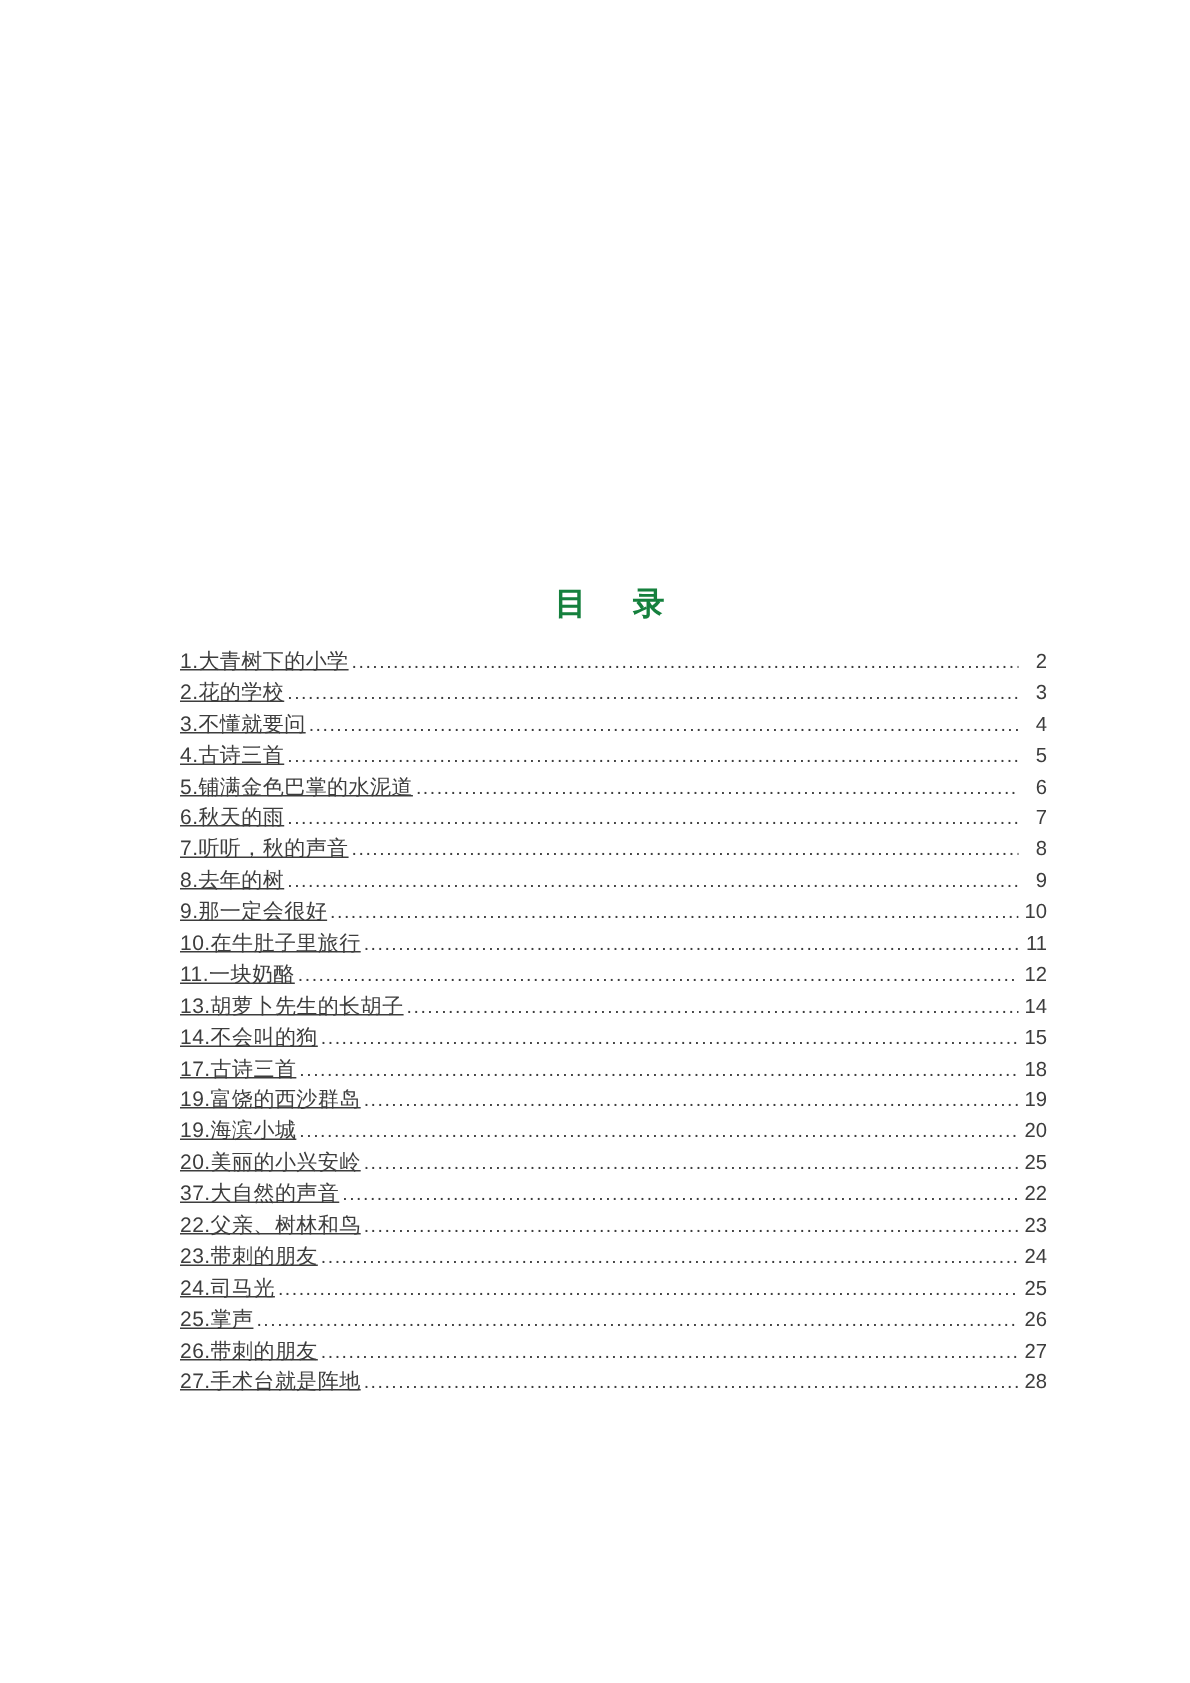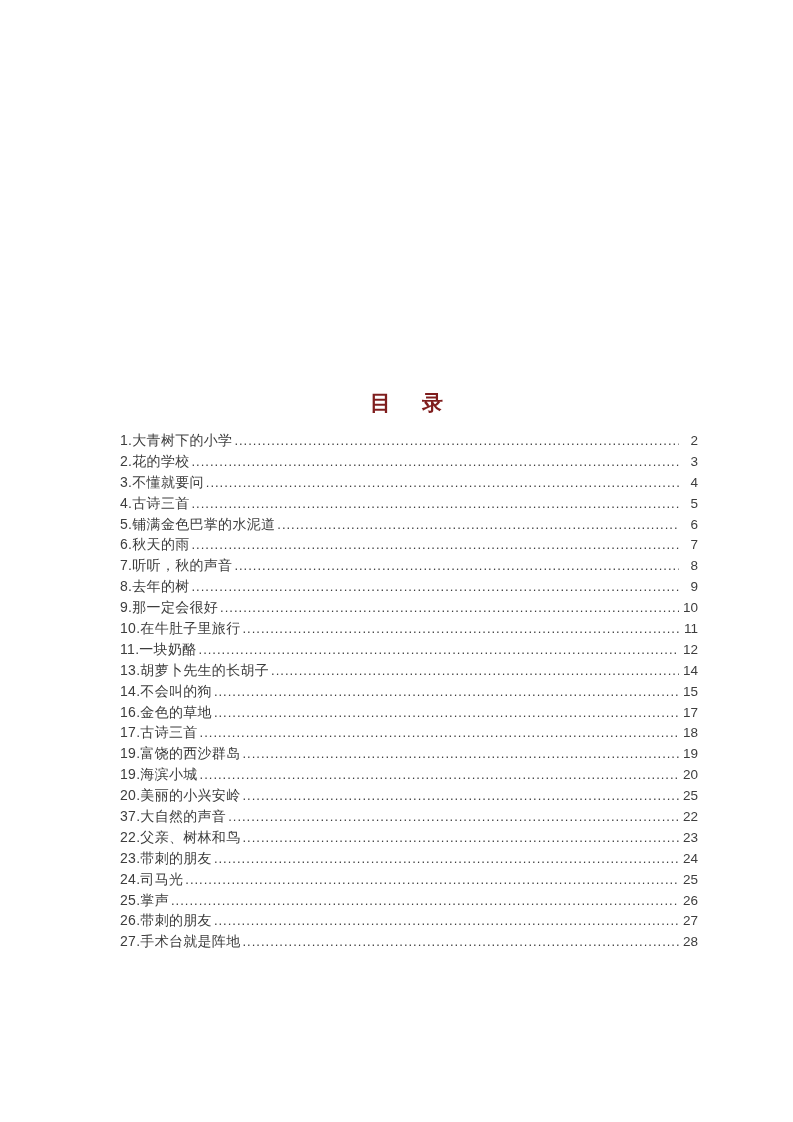--- a/index.html
+++ b/index.html
@@ -18,41 +18,42 @@
   .toc-title {
     position: absolute;
     top: 389px;
     left: 120px;
     width: 578px;
     margin: 0;
     text-align: center;
     font-size: 21px;
     line-height: 28px;
     font-weight: bold;
-    color: #7f1d1d;
+    color: #15803d;
     letter-spacing: 5px;
   }
   .toc {
     position: absolute;
     left: 120px;
     top: 430px;
     width: 578px;
   }
   .toc-row {
     display: flex;
     align-items: baseline;
     height: 20.9px;
     font-size: 14px;
     line-height: 20.9px;
     color: #3d3d3d;
   }
   .toc-label {
     white-space: nowrap;
     letter-spacing: 0.3px;
     flex: 0 0 auto;
+    text-decoration: underline;
   }
   .toc-leader {
     flex: 1 1 auto;
     overflow: hidden;
     white-space: nowrap;
     margin: 0 3px 0 2px;
     min-width: 10px;
   }
   .toc-leader::after {
     content: "................................................................................................................................................................................................................";
@@ -149,25 +150,20 @@
         <span class="toc-page">14</span>
       </div>
 
       <div class="toc-row">
         <span class="toc-label">14.不会叫的狗</span>
         <span class="toc-leader"></span>
         <span class="toc-page">15</span>
       </div>
 
 
-      <div class="toc-row">
-        <span class="toc-label">16.金色的草地</span>
-        <span class="toc-leader"></span>
-        <span class="toc-page">17</span>
-      </div>
 
       <div class="toc-row">
         <span class="toc-label">17.古诗三首</span>
         <span class="toc-leader"></span>
         <span class="toc-page">18</span>
       </div>
 
       <div class="toc-row">
         <span class="toc-label">19.富饶的西沙群岛</span>
         <span class="toc-leader"></span>

